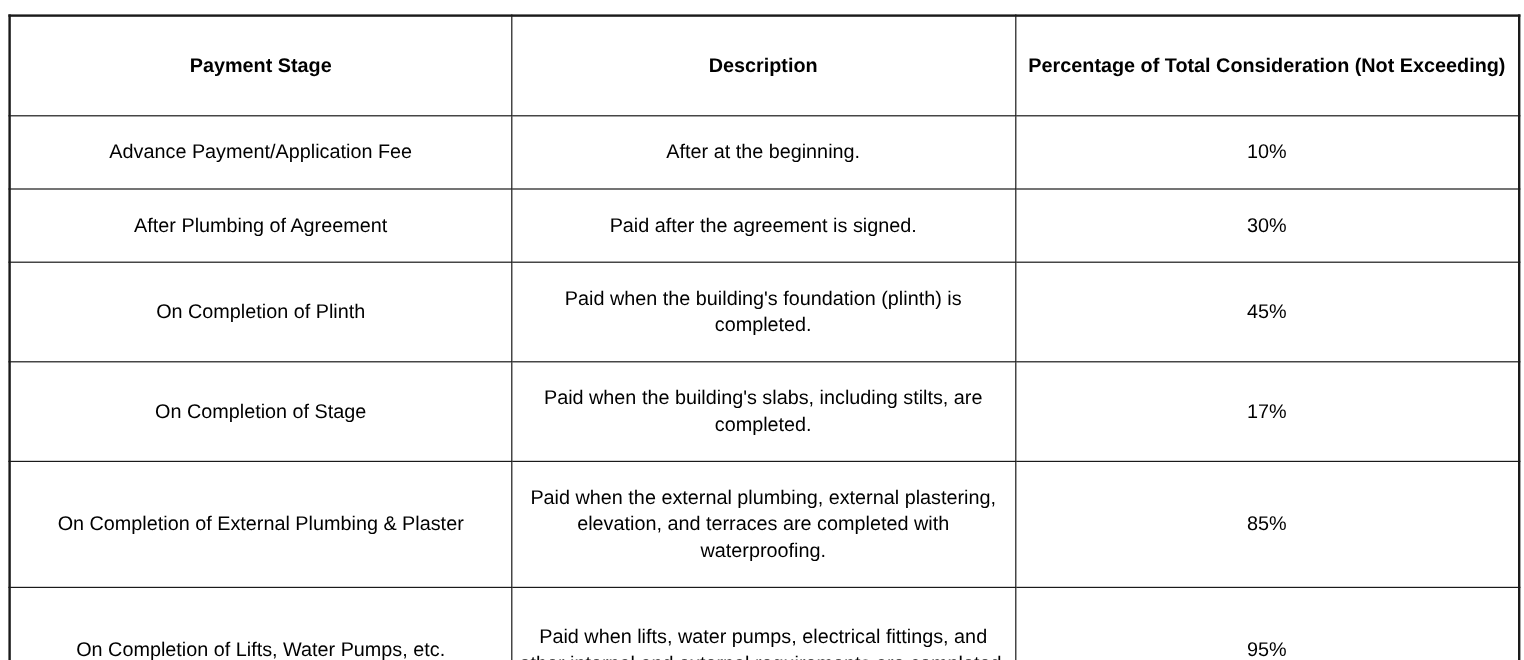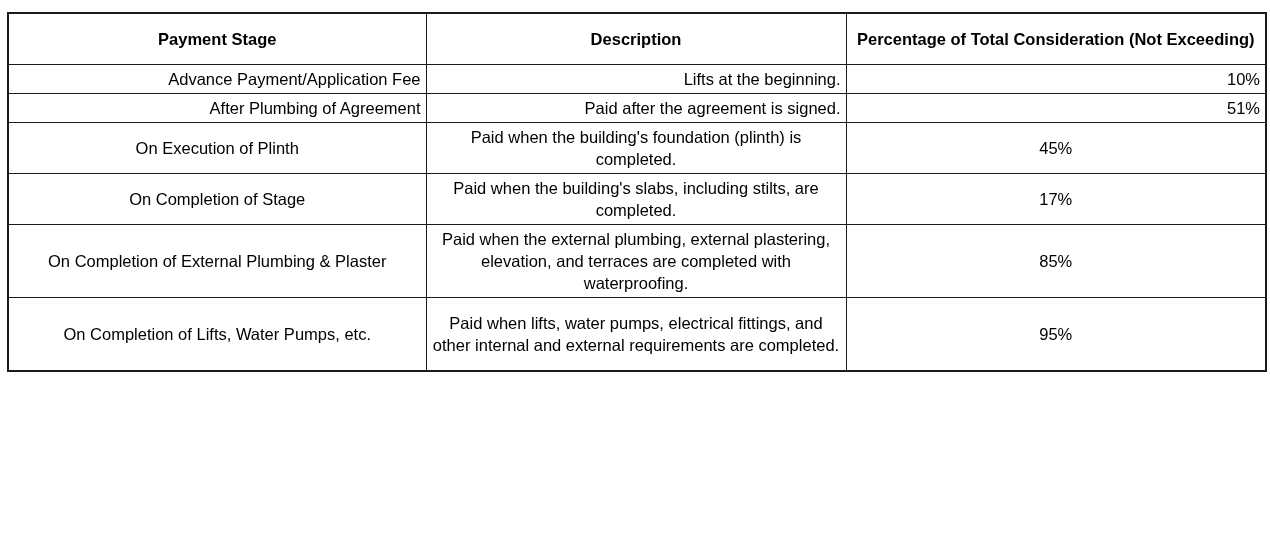--- a/index.html
+++ b/index.html
@@ -26,29 +26,29 @@
     }
     col.c1 { width: 418px; }
     col.c2 { width: 420px; }
     col.c3 { width: 420px; }
     th, td {
       border: 1px solid #1a1a1a;
       text-align: center;
       vertical-align: middle;
       font-size: 16.5px;
       line-height: 22px;
-      padding: 0 5px;
+      padding: 16px 5px;
     }
     th {
       font-weight: bold;
       height: 50px;
       font-size: 16.5px;
       line-height: 21px;
     }
-    tr.h1 td { height: 28px; text-align: right; }
+    tr.h1 td { height: 28px; }
     tr.h2 td { height: 50px; }
     tr.h3 td { height: 72px; }
     table { border: 2px solid #1a1a1a; }
   </style>
 </head>
 <body>
 
 <div class="wrap">
   <table>
     <colgroup>
@@ -59,30 +59,30 @@
     <thead>
       <tr>
         <th>Payment Stage</th>
         <th>Description</th>
         <th>Percentage of Total Consideration (Not Exceeding)</th>
       </tr>
     </thead>
     <tbody>
       <tr class="h1">
         <td>Advance Payment/Application Fee</td>
-        <td>Lifts at the beginning.</td>
+        <td>After at the beginning.</td>
         <td>10%</td>
       </tr>
       <tr class="h1">
         <td>After Plumbing of Agreement</td>
         <td>Paid after the agreement is signed.</td>
-        <td>51%</td>
+        <td>30%</td>
       </tr>
       <tr class="h2">
-        <td>On Execution of Plinth</td>
+        <td>On Completion of Plinth</td>
         <td>Paid when the building's foundation (plinth) is completed.</td>
         <td>45%</td>
       </tr>
       <tr class="h2">
         <td>On Completion of Stage</td>
         <td>Paid when the building's slabs, including stilts, are completed.</td>
         <td>17%</td>
       </tr>
       <tr class="h3">
         <td>On Completion of External Plumbing &amp; Plaster</td>

